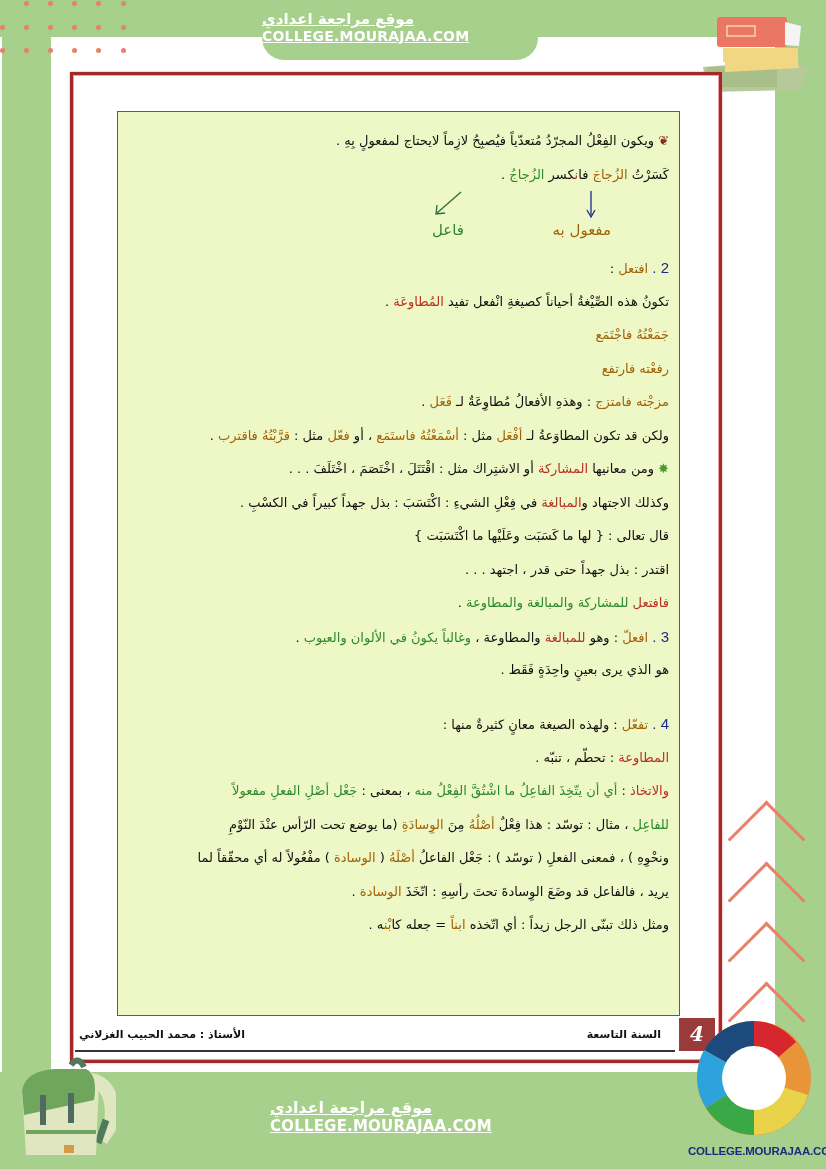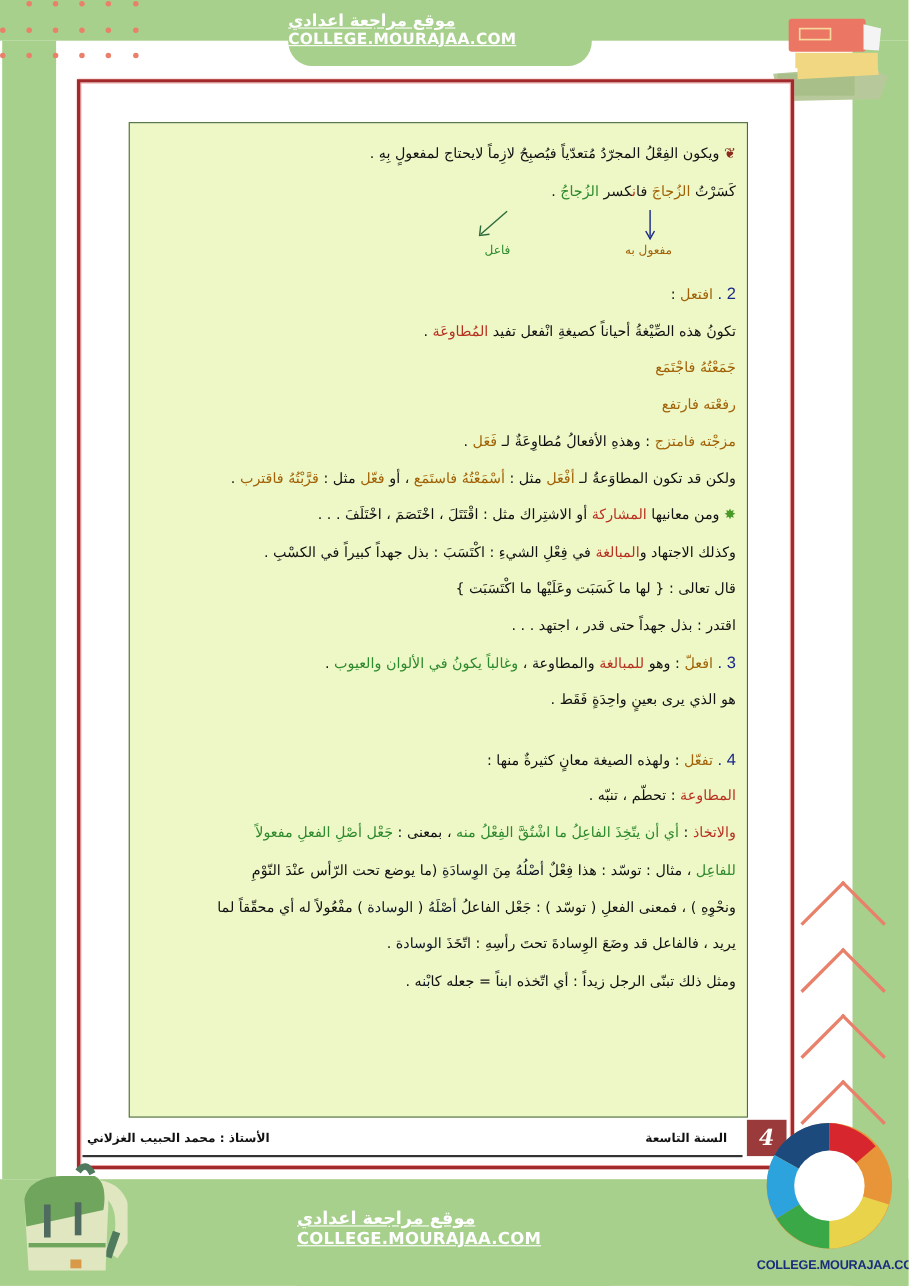--- a/index.html
+++ b/index.html
@@ -35,25 +35,25 @@
     position:absolute; left:117px; top:111px; width:563px; height:905px;
     background:#eef7c6; border:1px solid #4a6a40; box-sizing:border-box;
     direction:rtl; padding:12px 10px 0 20px;
     font-family:"DejaVu Sans", sans-serif; font-size:13px; color:#111;
   }
   .line { height:33.5px; line-height:33.5px; white-space:nowrap; overflow:visible; }
   .line.gap { height:54px; }
   .blue { color:#a16207; }
   .red { color:#b83222; }
   .green-t { color:#2d8a2d; }
-  .cyan { color:#0f172a;font-family:Liberation Serif, serif; }
+  .cyan { color:#a16207; }
   .num { color:#1a2a8a; font-family:"Liberation Sans", sans-serif; font-size:15px; }
 
   .arrows { position:relative; height:60px; }
-  .arrow-label { position:absolute; font-size:11px; }
+  .arrow-label { position:absolute; font-size:15px; }
 
   .footer {
     position:absolute; left:75px; top:1016px; width:640px; height:36px;
     direction:rtl; font-size:11px; font-weight:bold; color:#111;
   }
   .pagenum {
     position:absolute; right:0; top:2px; width:36px; height:33px; background:#9a3a3a;
     color:#fff; font-style:italic; font-family:"DejaVu Serif", serif; font-size:20px;
     text-align:center; line-height:33px;
   }
@@ -126,20 +126,21 @@
     <div class="line"><span class="num">2 . </span><span class="blue">افتعل</span><span> :</span></div>
     <div class="line"><span>تكونُ هذه الصِّيْغةُ أحياناً كصيغةِ انْفعل تفيد </span><span class="red">المُطاوعَة</span><span> .</span></div>
     <div class="line"><span class="blue">جَمَعْتُهُ فاجْتَمَع</span></div>
     <div class="line"><span class="blue">رفعْته فارتفع</span></div>
     <div class="line"><span class="blue">مزجْته فامتزج</span><span> : وهذهِ الأفعالُ مُطاوِعَةٌ لـ </span><span class="blue">فَعَل</span><span> .</span></div>
     <div class="line"><span>ولكن قد تكون المطاوَعةُ لـ </span><span class="blue">أفْعَل</span><span> مثل : </span><span class="blue">أسْمَعْتُهُ فاستَمَع</span><span> ، أو </span><span class="blue">فعّل</span><span> مثل : </span><span class="blue">قرَّبْتُهُ فاقترب</span><span> .</span></div>
     <div class="line"><span style="color: rgb(74, 154, 42); margin-left: 4px;">✸</span><span>ومن معانيها </span><span class="red">المشاركة</span><span> أو الاشتِراك مثل : اقْتَتَلَ ، اخْتَصَمَ ، اخْتَلَفَ . . .</span></div>
     <div class="line"><span>وكذلك الاجتهاد و</span><span class="red">المبالغة</span><span> في فِعْلِ الشيءِ : اكْتَسَبَ : بذل جهداً كبيراً في الكسْبِ .</span></div>
     <div class="line"><span>قال تعالى : { لها ما كَسَبَت وعَلَيْها ما اكْتَسَبَت }</span></div>
     <div class="line"><span>اقتدر : بذل جهداً حتى قدر ، اجتهد . . .</span></div>
+    <div class="line"><span class="red">فافتعل</span><span class="green-t"> للمشاركة والمبالغة والمطاوعة</span><span> .</span></div>
     <div class="line"><span class="num">3 . </span><span class="blue">افعلّ</span><span> : وهو </span><span class="red">للمبالغة</span><span> والمطاوعة ، </span><span class="green-t">وغالباً يكونُ في الألوان والعيوب</span><span> .</span></div>
     <div class="line gap"><span>هو الذي يرى بعينٍ واحِدَةٍ فَقَط .</span></div>
     <div class="line"><span class="num">4 . </span><span class="blue">تفعّل</span><span> : ولهذه الصيغة معانٍ كثيرةٌ منها :</span></div>
     <div class="line"><span class="red">المطاوعة</span><span> : تحطّم ، تنبّه .</span></div>
     <div class="line"><span class="red">والاتخاذ</span><span> : </span><span class="green-t">أي أن يتّخِذَ الفاعِلُ ما اشْتُقَّ الفِعْلُ منه</span><span> ، بمعنى : </span><span class="green-t">جَعْل أصْلِ الفعلِ مفعولاً</span></div>
     <div class="line"><span class="green-t">للفاعِل</span><span> ، مثال : توسّد : هذا فِعْلٌ </span><span class="cyan">أصْلُهُ</span><span> مِنَ </span><span class="cyan">الوِسادَةِ</span><span> (ما يوضع تحت الرّأس عنْدَ النّوْمِ</span></div>
     <div class="line"><span>ونحْوِهِ ) ، فمعنى الفعلِ ( توسّد ) : جَعْل الفاعلُ </span><span class="cyan">أصْلَهُ</span><span> ( </span><span class="cyan">الوسادة</span><span> ) مفْعُولاً له أي محقّقاً لما</span></div>
     <div class="line"><span>يريد ، فالفاعل قد وضَعَ الوِسادةَ تحتَ رأسِهِ : اتّخَذَ </span><span class="cyan">الوسادة</span><span> .</span></div>
     <div class="line"><span>ومثل ذلك تبنّى الرجل زيداً : أي اتّخذه </span><span class="cyan">ابناً</span><span> = جعله كا</span><span class="cyan">بْن</span><span>ه .</span></div>
   </div>

